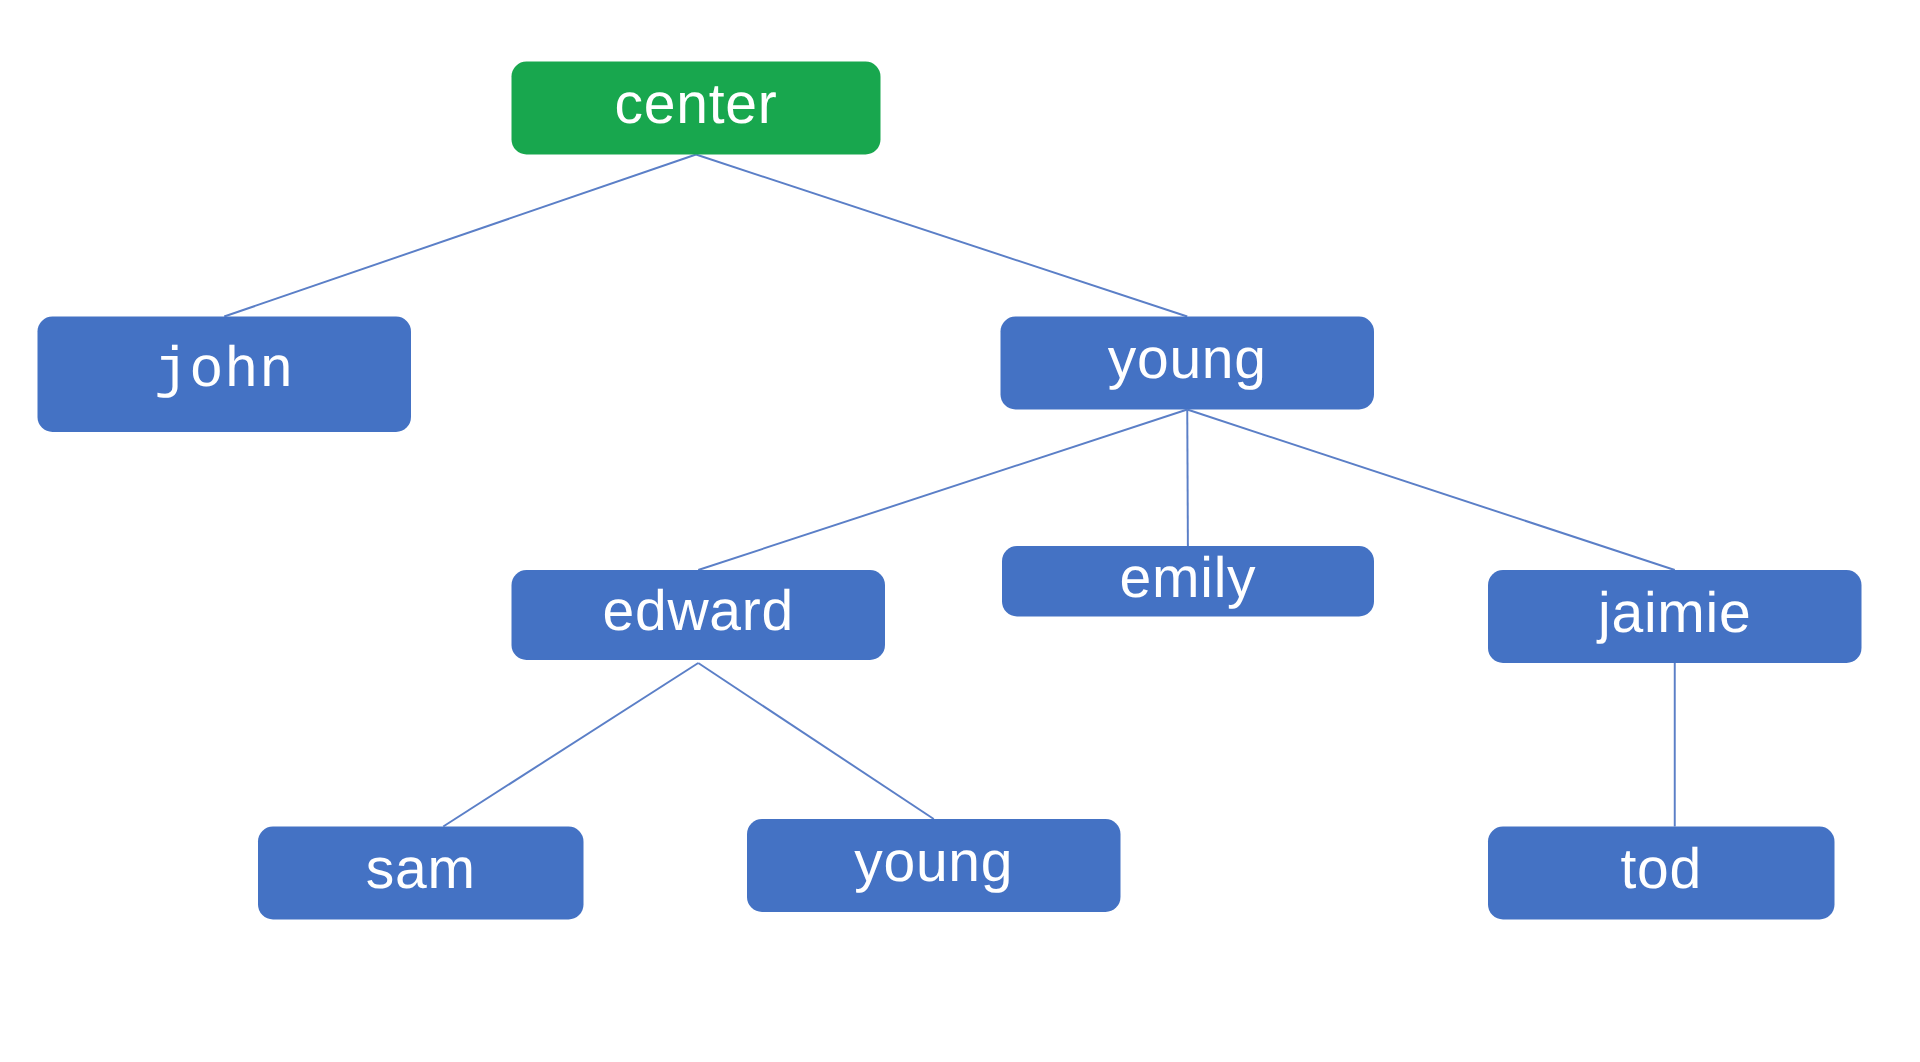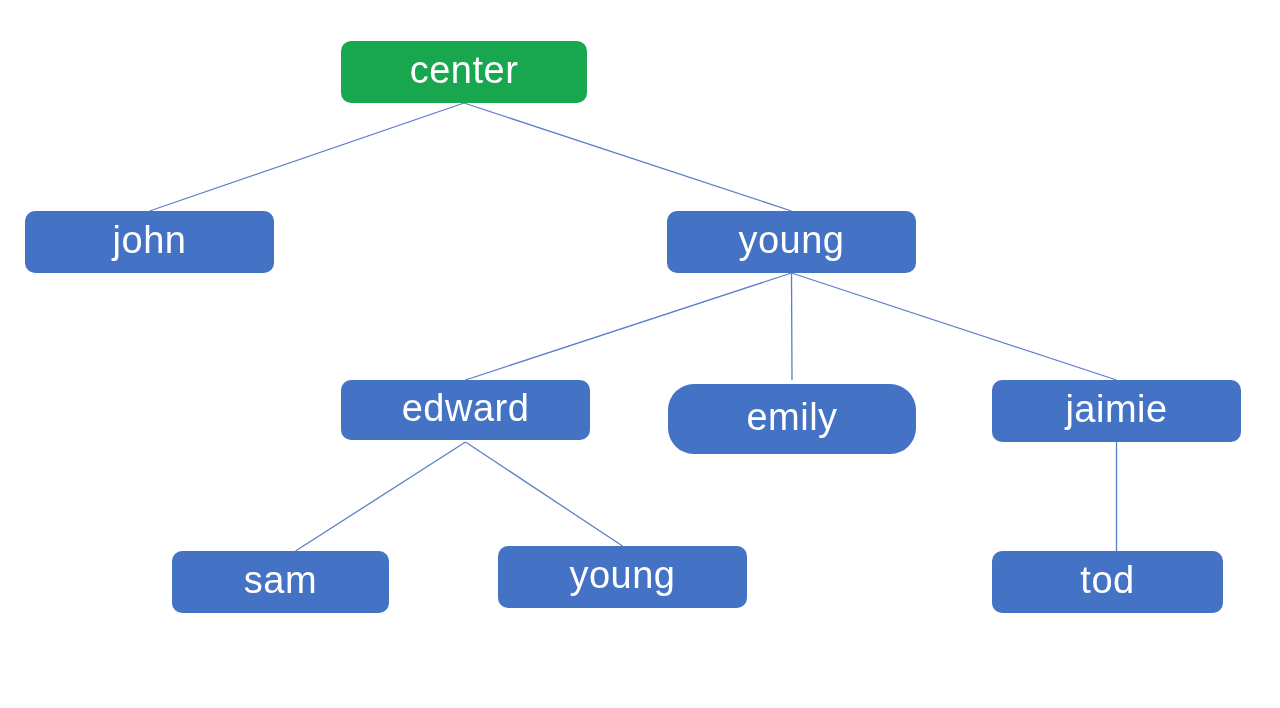--- a/index.html
+++ b/index.html
@@ -60,33 +60,33 @@
       <line x1="791.5" y1="273" x2="1116.5" y2="380"></line>
       <line x1="465.5" y1="442" x2="295.5" y2="551"></line>
       <line x1="465.5" y1="442" x2="622.5" y2="546"></line>
       <line x1="1116.5" y1="442" x2="1116.5" y2="551"></line>
     </svg>
 
   <div class="node root" style="left:341px; top:41px; width:246px; height:62px;">
     <span>center</span>
   </div>
 
-  <div class="node" style="left:25px; top:211px; width:249px; height:62px;">
+  <div class="node" style="left:25px; top:211px; width:249px; height:77px;font-family:Liberation Mono, monospace;">
     <span>john</span>
   </div>
 
   <div class="node" style="left:667px; top:211px; width:249px; height:62px;">
     <span>young</span>
   </div>
 
   <div class="node" style="left:341px; top:380px; width:249px; height:60px;">
     <span>edward</span>
   </div>
 
-  <div class="node" style="left:668px; top:384px; width:248px; height:70px;border-radius:26px;">
+  <div class="node" style="left:668px; top:364px; width:248px; height:47px;">
     <span>emily</span>
   </div>
 
   <div class="node" style="left:992px; top:380px; width:249px; height:62px;">
     <span>jaimie</span>
   </div>
 
   <div class="node" style="left:172px; top:551px; width:217px; height:62px;">
     <span>sam</span>
   </div>

